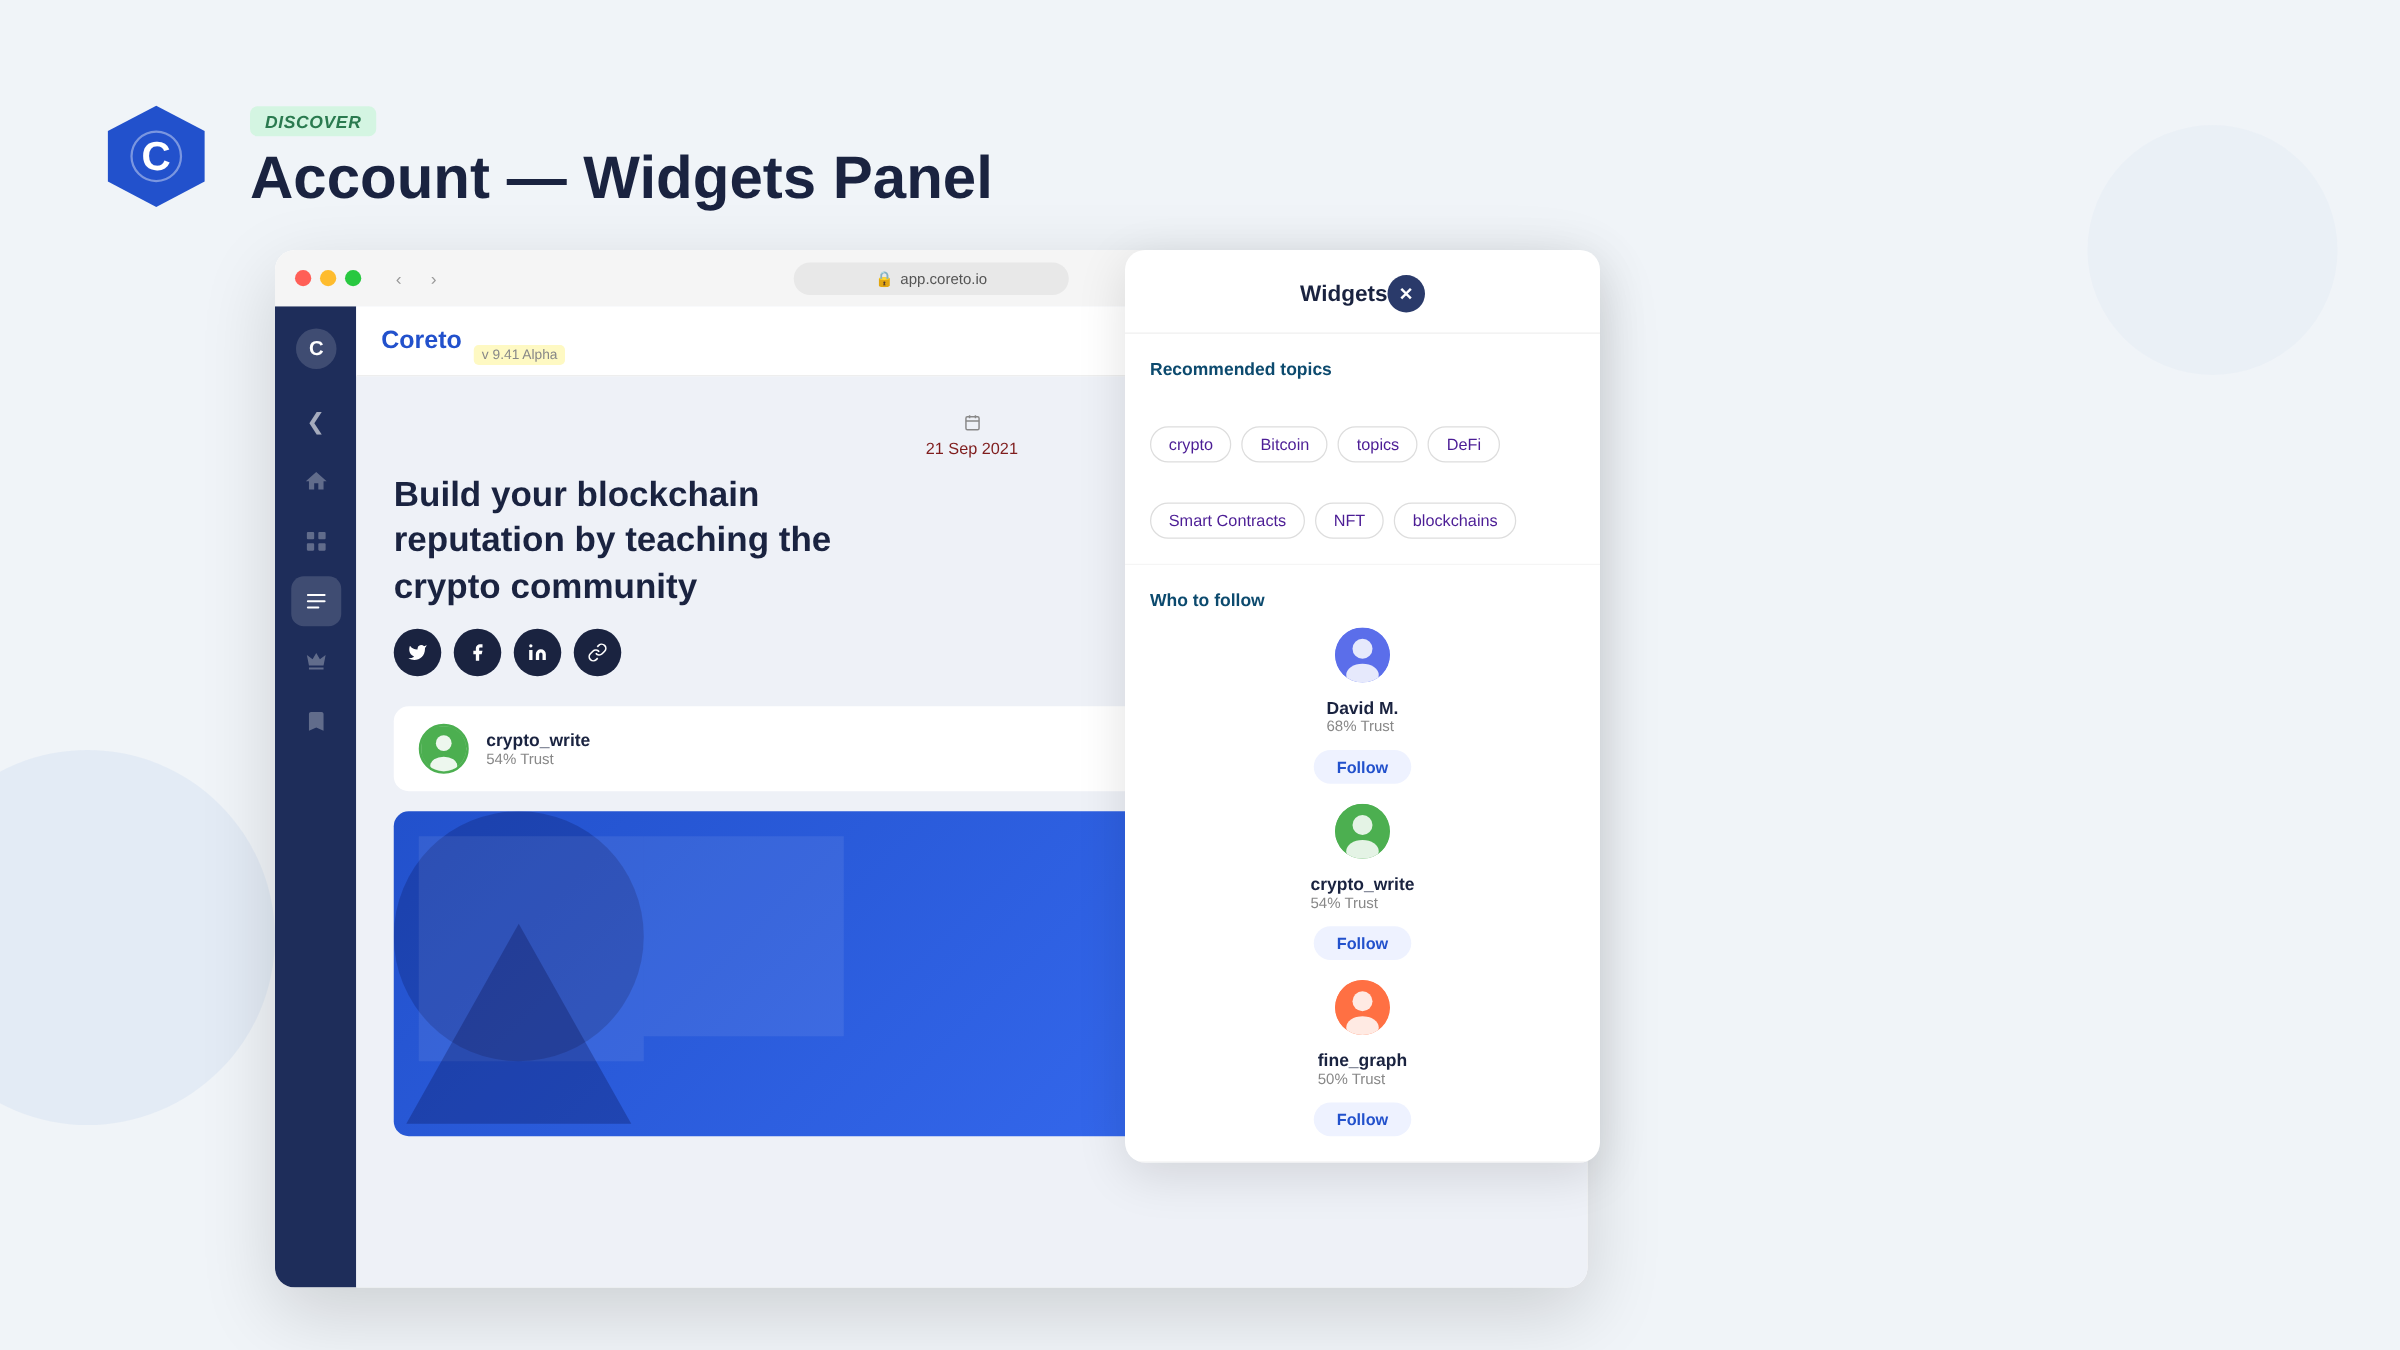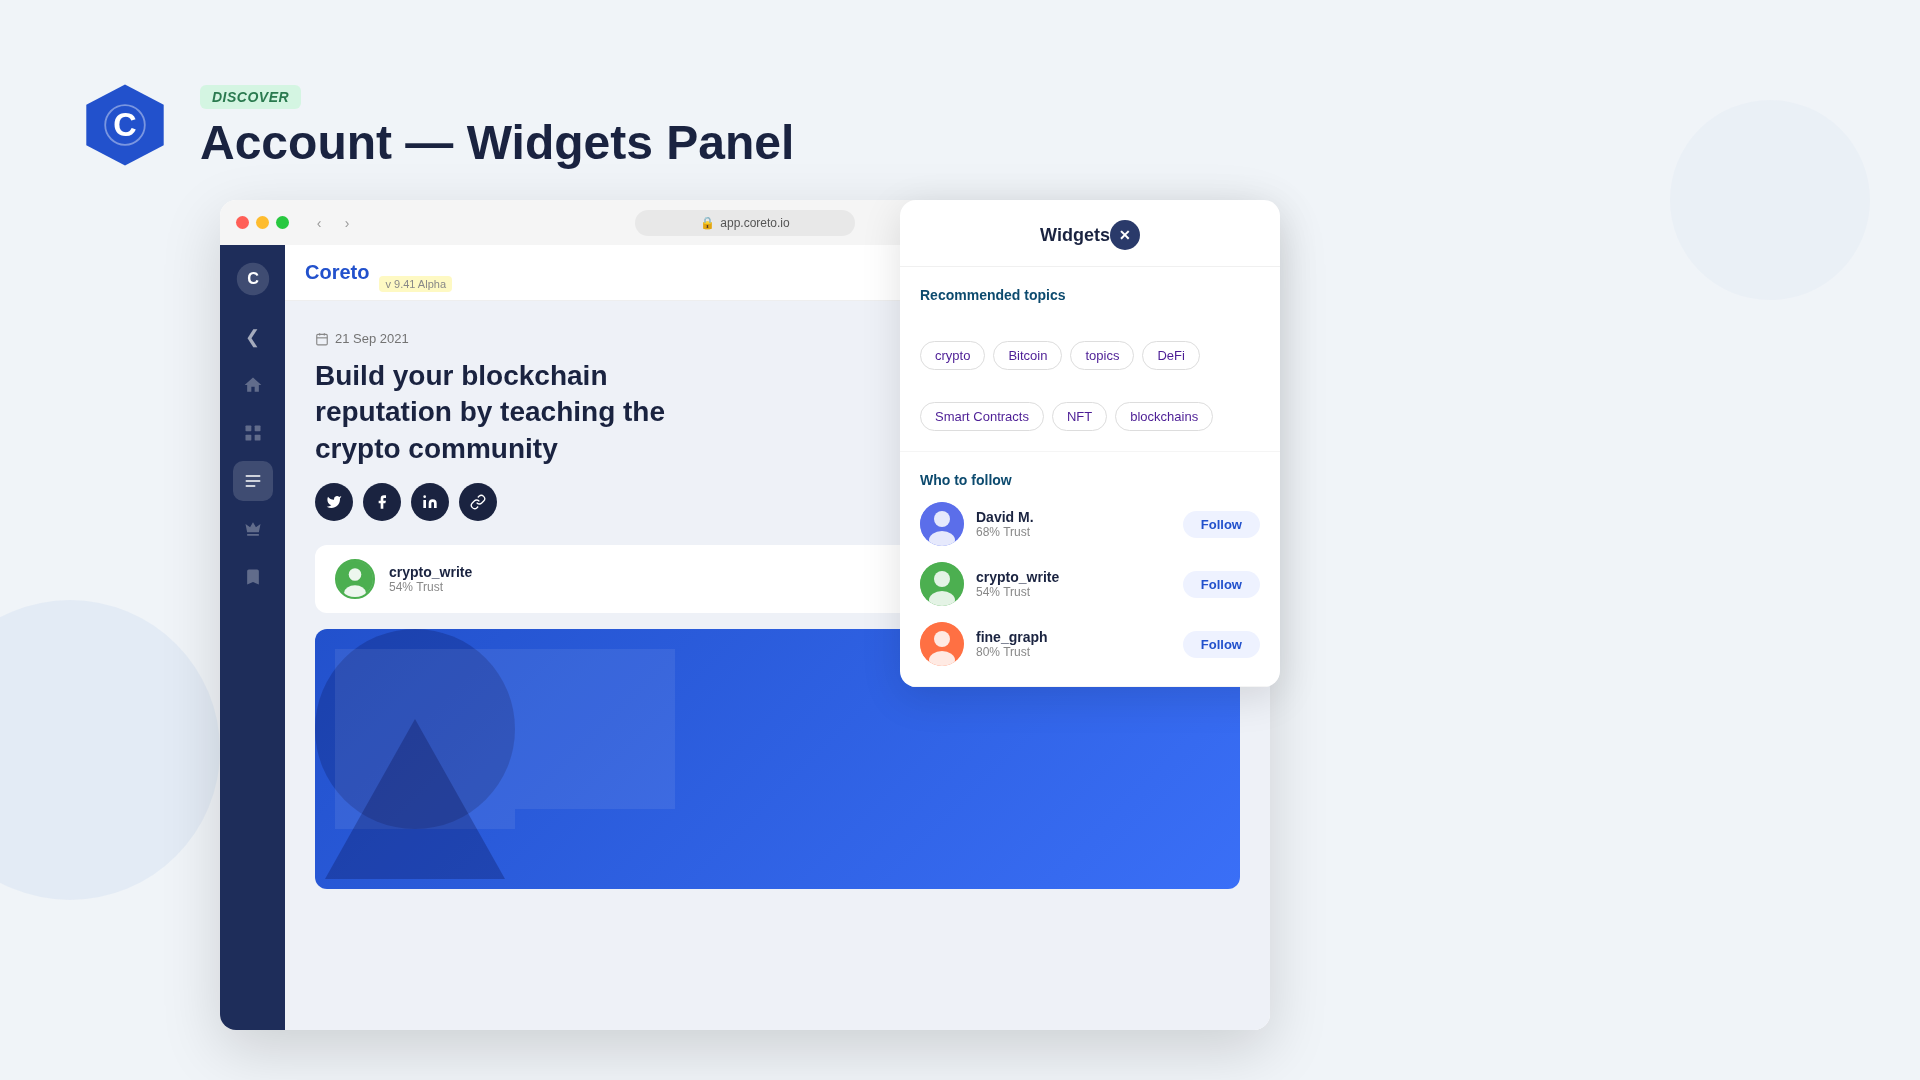--- a/index.html
+++ b/index.html
@@ -209,25 +209,26 @@
 
     
     .content-area {
       padding: 30px;
       height: calc(100% - 56px);
       overflow-y: auto;
     }
 
     .post-date {
       font-size: 13px;
-      color: #737373;
+      color: #7f1d1d;
       margin-bottom: 12px;
       display: flex;
       align-items: center;
       gap: 6px;
+      flex-direction: column;
     }
 
     .post-title {
       font-size: 28px;
       font-weight: 800;
       color: #1a2340;
       line-height: 1.3;
       margin-bottom: 16px;
       max-width: 400px;
     }
@@ -407,20 +408,21 @@
     .follow-list {
       display: flex;
       flex-direction: column;
       gap: 16px;
     }
 
     .follow-item {
       display: flex;
       align-items: center;
       gap: 12px;
+      flex-direction: column;
     }
 
     .follow-avatar {
       width: 44px;
       height: 44px;
       border-radius: 50%;
       overflow: hidden;
       flex-shrink: 0;
     }
 
@@ -703,20 +705,20 @@
           <div class="follow-avatar-placeholder avatar-fine">
             <svg width="44" height="44" viewBox="0 0 44 44">
               <circle cx="22" cy="22" r="22" fill="#ff7043"></circle>
               <circle cx="22" cy="17" r="8" fill="rgba(255,255,255,0.85)"></circle>
               <ellipse cx="22" cy="38" rx="13" ry="9" fill="rgba(255,255,255,0.85)"></ellipse>
             </svg>
           </div>
         </div>
         <div class="follow-info">
           <div class="follow-name">fine_graph</div>
-          <div class="follow-trust">80% Trust</div>
+          <div class="follow-trust">50% Trust</div>
         </div>
         <button class="follow-btn">Follow</button>
       </div>
 
     </div>
   </div>
 </div>
 
 </body></html>

